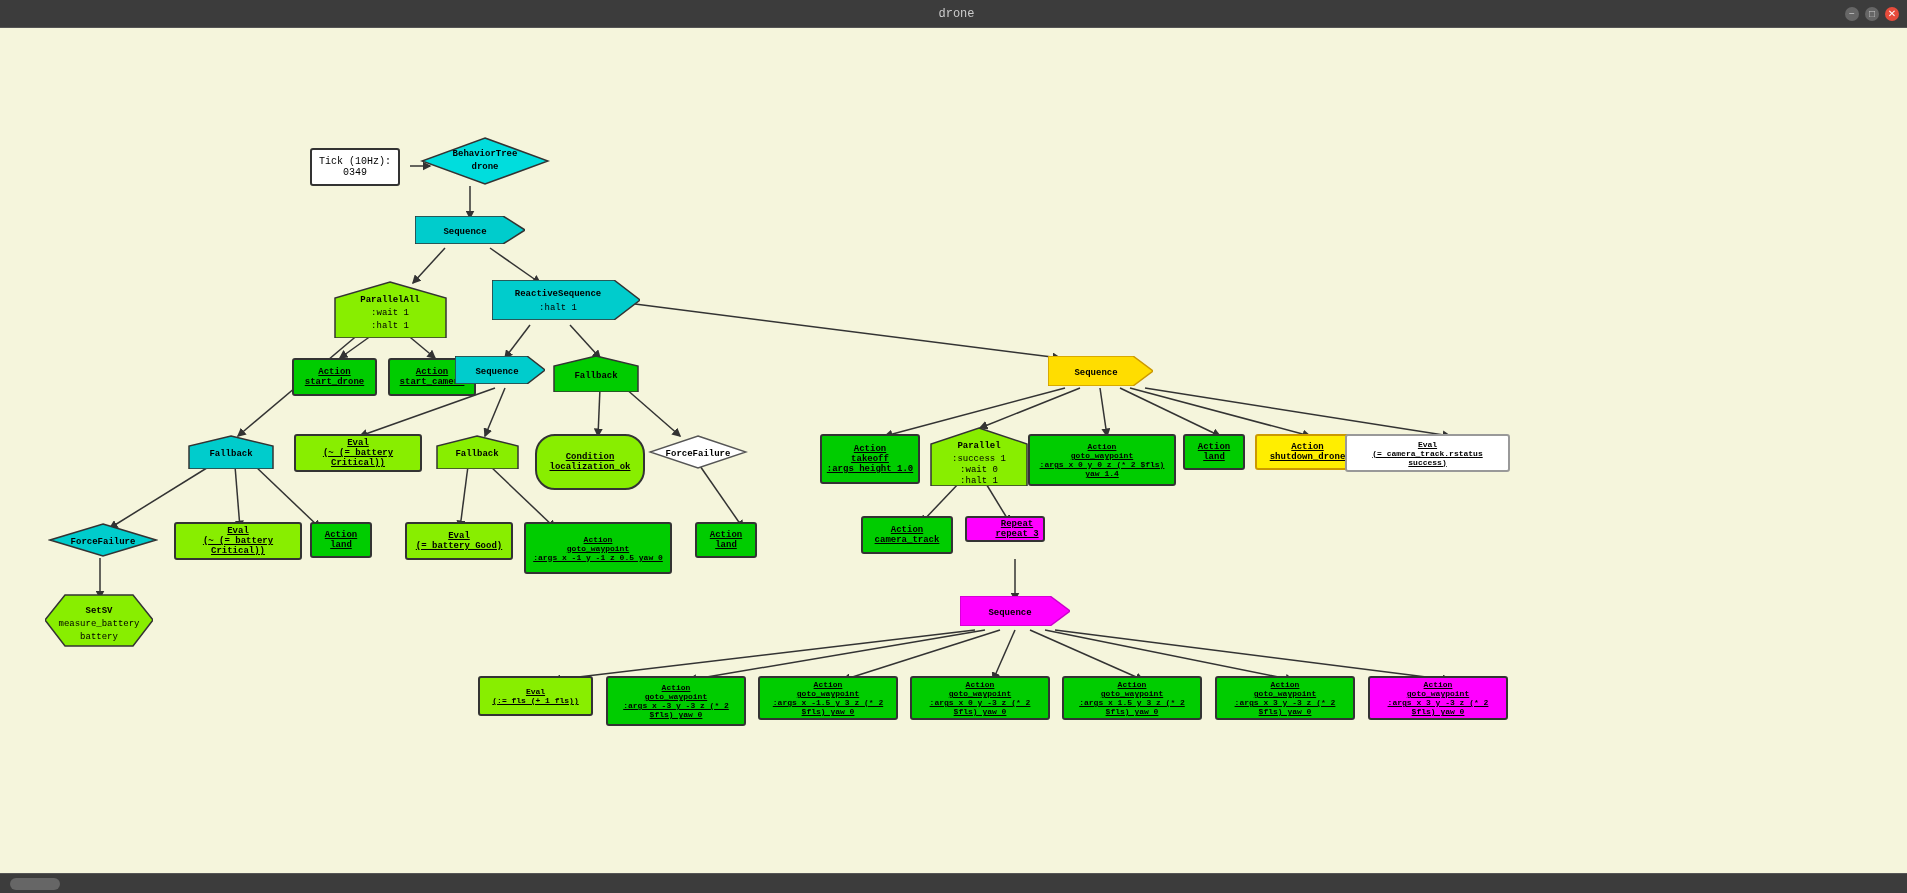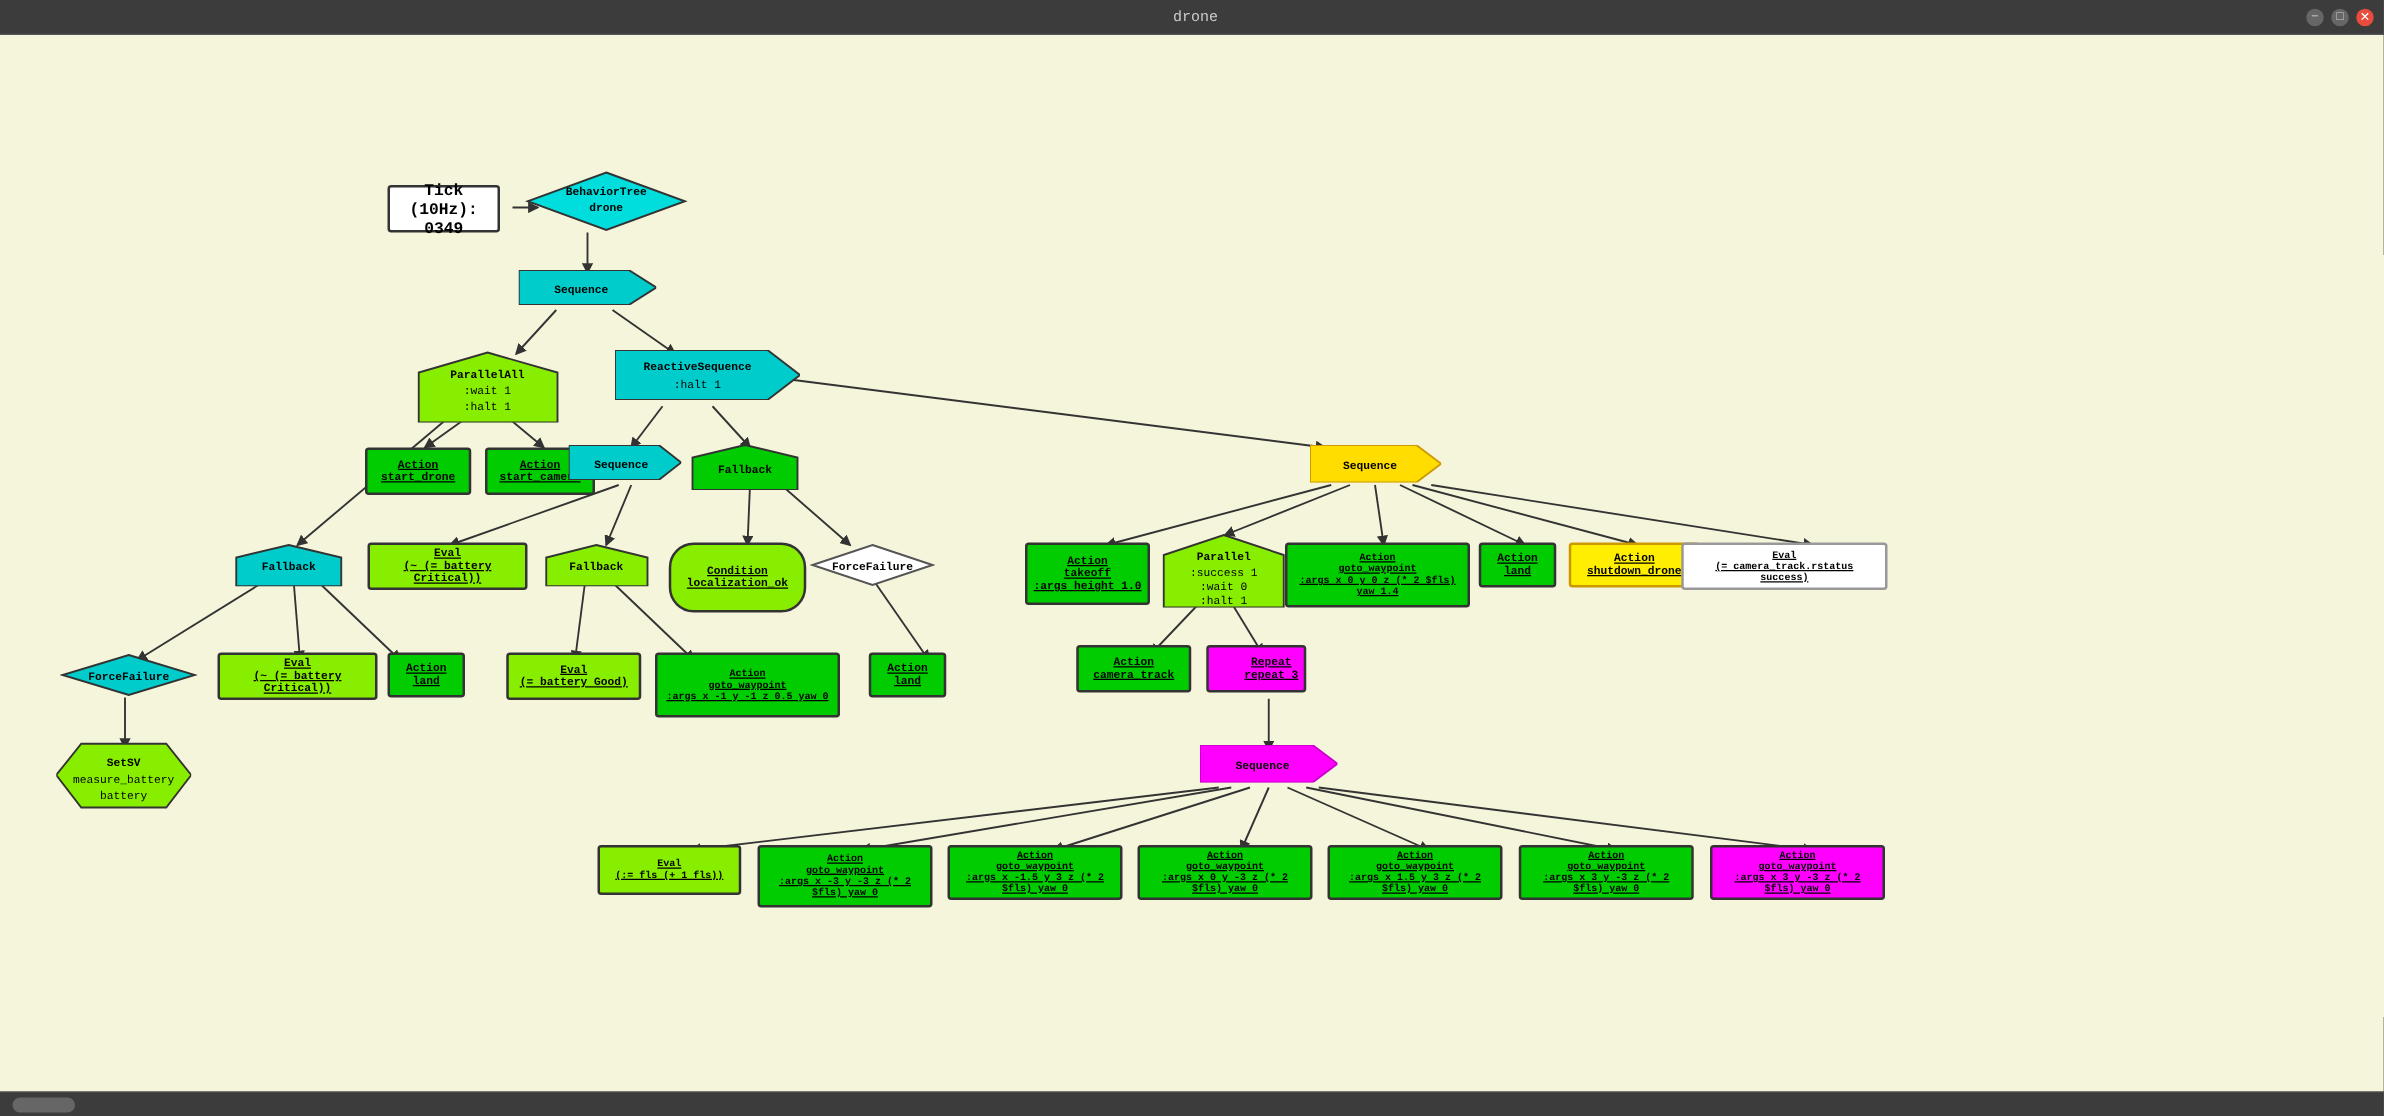--- a/index.html
+++ b/index.html
@@ -119,22 +119,22 @@
       height: 100%;
       pointer-events: none;
     }
 
     
     .tick-box {
       background: white;
       border: 2px solid #333;
       border-radius: 3px;
       padding: 3px 6px;
-      font-size: 13px;
-      font-weight: bold;
+      font-size: 10px;
+      font-weight: normal;
     }
 
   </style>
 </head>
 <body>
 
 <div class="titlebar">
   <div style="width:60px"></div>
   <div class="titlebar-title">drone</div>
   <div class="titlebar-controls">
@@ -370,21 +370,21 @@
   </div>
 
   <div class="node node-rect node-green" style="left:695px;top:494px;width:62px;height:36px;">
     <span>Action<br>land</span>
   </div>
 
   <div class="node node-rect node-green" style="left:861px;top:488px;width:92px;height:38px;">
     <span>Action<br>camera_track</span>
   </div>
 
-  <div class="node node-rect node-magenta" style="left:965px;top:488px;width:80px;height:38px;padding-left:28px;">
+  <div class="node node-rect node-magenta" style="left:965px;top:488px;width:80px;height:26px;padding-left:28px;">
     <span>Repeat<br>repeat 3</span>
   </div>
 
   <div style="position:absolute;left:45px;top:565px;width:108px;height=55px;">
     <svg width="108" height="55" style="position:absolute;">
       <polygon points="20,2 88,2 108,27 88,53 20,53 0,27" fill="#88ee00" stroke="#333" stroke-width="1.5"></polygon>
       <text x="54" y="20" text-anchor="middle" font-size="9" font-weight="bold" fill="#000">SetSV</text>
       <text x="54" y="33" text-anchor="middle" font-size="9" fill="#000">measure_battery</text>
       <text x="54" y="46" text-anchor="middle" font-size="9" fill="#000">battery</text>
     </svg>

